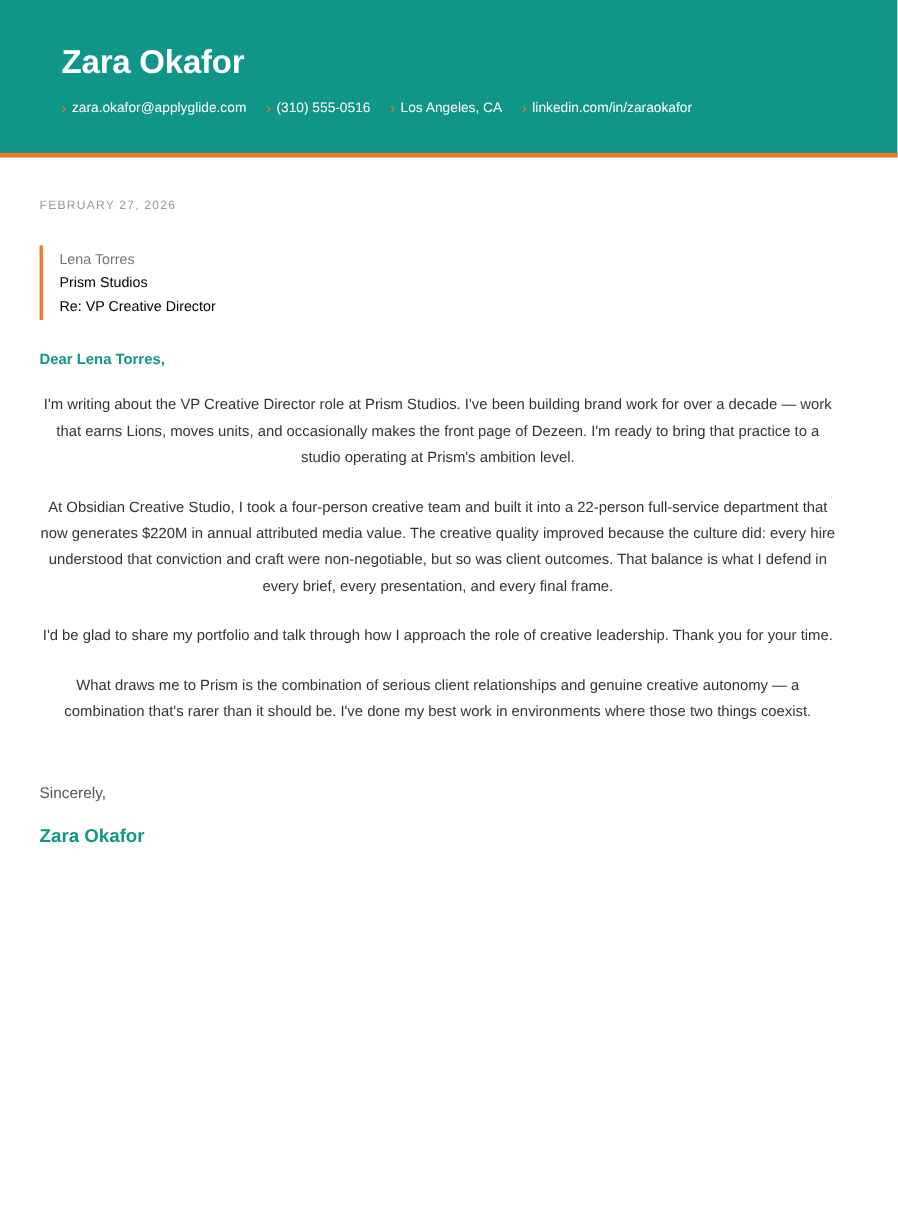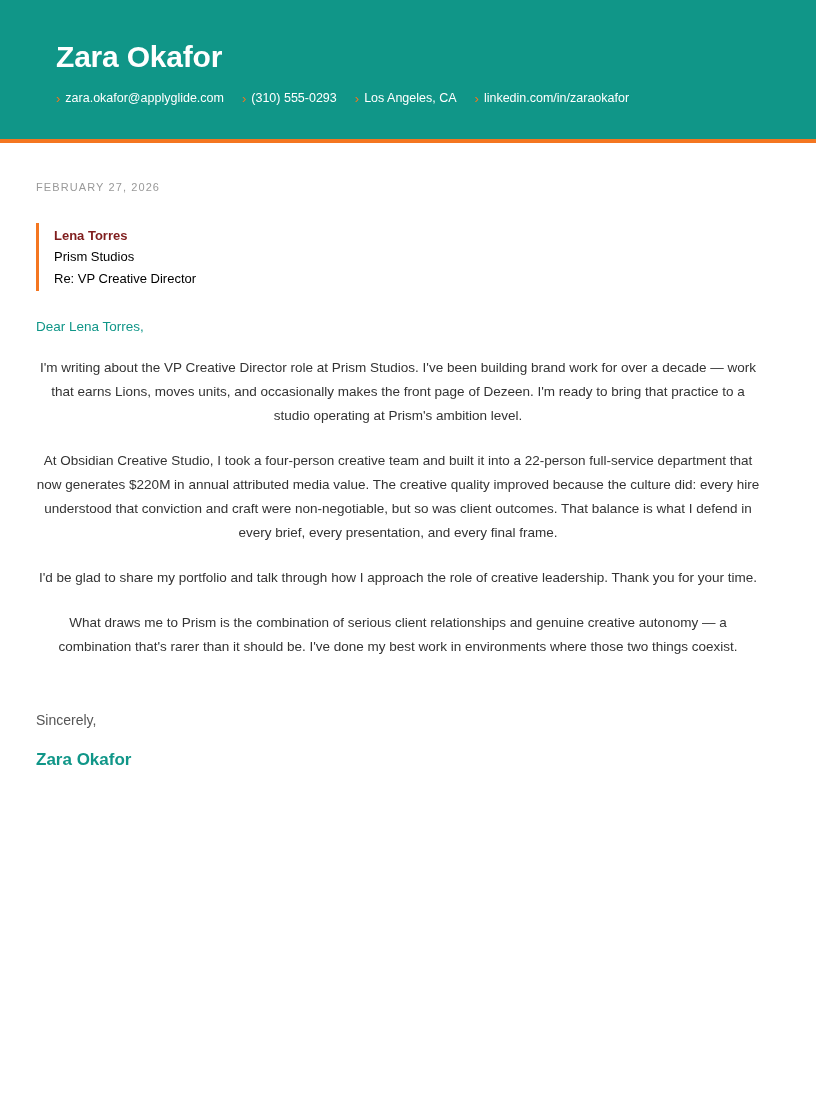--- a/index.html
+++ b/index.html
@@ -66,34 +66,34 @@
     letter-spacing: 1.1px;
     text-transform: uppercase;
     margin-bottom: 30px;
   }
   .recipient-block {
     border-left: 3px solid #f47620;
     padding: 2px 0 2px 15px;
     margin-bottom: 28px;
   }
   .recipient-name {
-    color: #7f1d1d;
+    color: #737373;
     font-size: 13px;
-    font-weight: bold;
+    font-weight: normal;
     line-height: 1.65;
   }
   .recipient-line {
     color: #000000;
     font-size: 13px;
     line-height: 1.65;
   }
   .salutation {
     color: #109688;
     font-size: 13.5px;
-    font-weight: normal;
+    font-weight: bold;
     margin-bottom: 22px;
   }
   .body-paragraph {
     color: #333333;
     font-size: 13.5px;
     line-height: 1.78;
     margin: 0 0 21px 0;
     text-align: center;
   }
   .closing-gap {
@@ -117,21 +117,21 @@
   <div class="sender-name">Zara Okafor</div>
   <div class="contact-row">
 
     <div class="contact-item">
       <span class="contact-chevron">›</span>
       <span class="contact-text">zara.okafor@applyglide.com</span>
     </div>
 
     <div class="contact-item">
       <span class="contact-chevron">›</span>
-      <span class="contact-text">(310) 555-0293</span>
+      <span class="contact-text">(310) 555-0516</span>
     </div>
 
     <div class="contact-item">
       <span class="contact-chevron">›</span>
       <span class="contact-text">Los Angeles, CA</span>
     </div>
 
     <div class="contact-item">
       <span class="contact-chevron">›</span>
       <span class="contact-text">linkedin.com/in/zaraokafor</span>

